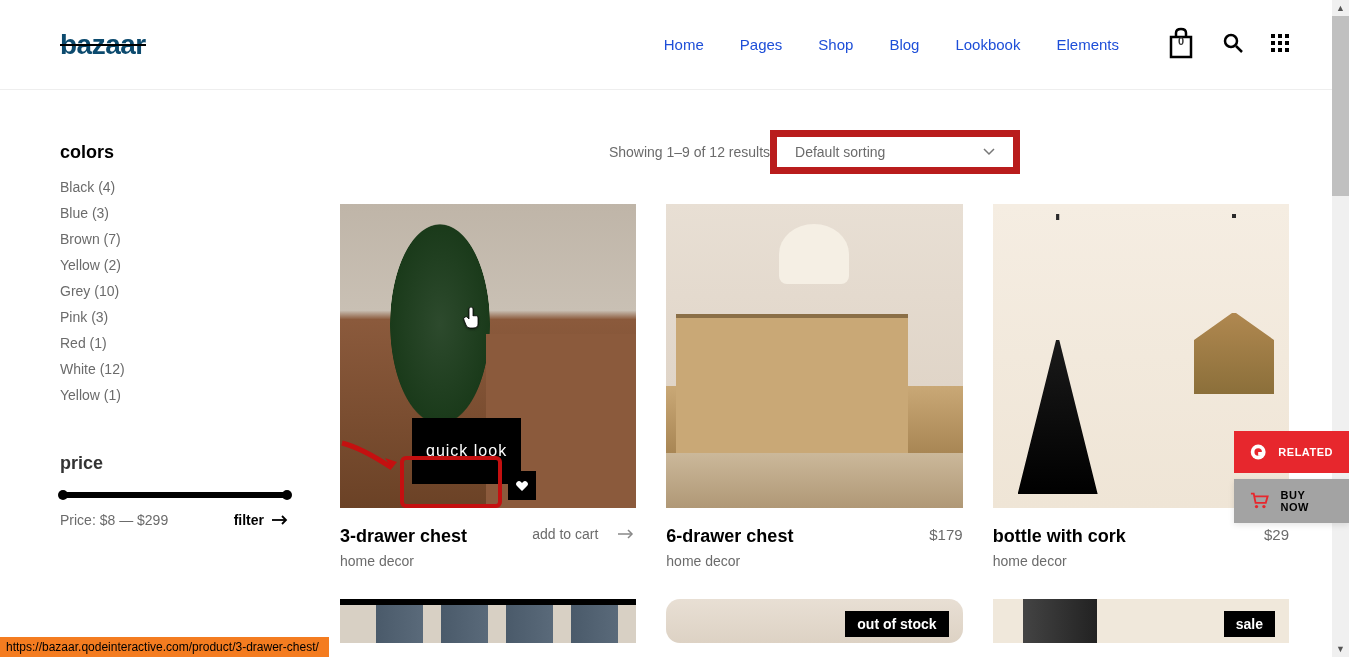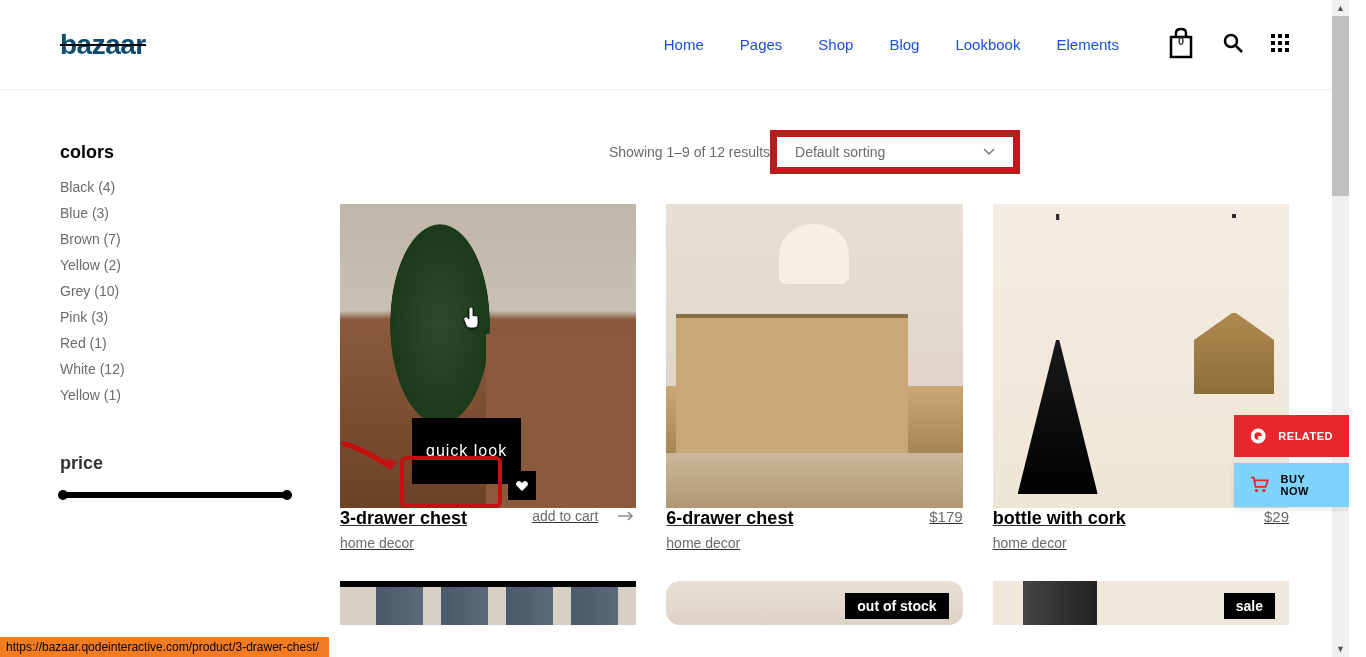--- a/index.html
+++ b/index.html
@@ -36,21 +36,21 @@
 
     
     .content-top { display: flex; justify-content: center; align-items: center; margin-bottom: 30px; }
     .results-text { font-size: 14px; color: #6b6b6b; }
     .sort-select { width: 250px; height: 44px; border: 7px solid #b91c1c; padding: 0 18px; font-size: 14px; color: #6b6b6b; background: #fff; display: flex; align-items: center; justify-content: space-between; cursor: pointer; }
 
     
     .grid { display: grid; grid-template-columns: repeat(3, 1fr); gap: 30px; }
     .product { position: relative; }
     .product-img { width: 100%; height: 304px; position: relative; overflow: hidden; }
-    .product-info { display: flex; justify-content: space-between; align-items: flex-start; text-decoration: underline; }
+    .product-info { padding-top: 18px; display: flex; justify-content: space-between; align-items: flex-start; }
     .product-title { font-size: 18px; font-weight: 700; color: #000; }
     .product-cat { font-size: 14px; color: #6b6b6b; margin-top: 6px; }
     .product-price { font-size: 15px; color: #6b6b6b; }
     .add-cart { font-size: 14px; color: #6b6b6b; display: flex; align-items: center; gap: 20px; cursor: pointer; }
 
     
     .quick-look { position: absolute; bottom: 24px; left: 72px; background: #000; color: #fff; font-size: 16px; letter-spacing: 1px; padding: 24px 14px; cursor: pointer; z-index: 2; }
     .wishlist-btn { position: absolute; bottom: 8px; left: 168px; background: #000; color: #fff; width: 28px; height: 29px; display: flex; align-items: center; justify-content: center; cursor: pointer; z-index: 2; }
     .red-highlight { position: absolute; bottom: 0; left: 60px; width: 102px; height: 52px; border: 4px solid #c41010; border-radius: 6px; z-index: 3; pointer-events: none; }
     .red-arrow { position: absolute; bottom: 30px; left: -3px; width: 70px; height: 40px; z-index: 3; pointer-events: none; }
@@ -73,24 +73,24 @@
     .img3::before { content:''; position:absolute; left:25px; top:10px; width:80px; height:280px; background: linear-gradient(to bottom, #2a2a2a 0%, #2a2a2a 2%, transparent 2%, transparent 45%, #1a1a1a 45%, #000 100%); clip-path: polygon(48% 0, 52% 0, 52% 45%, 100% 100%, 0 100%, 48% 45%); }
     .img3::after { content:''; position:absolute; right:5px; top:10px; width:100px; height:180px; background: linear-gradient(to bottom, #2a2a2a 0%, #2a2a2a 2%, transparent 2%, transparent 55%, #b08850 55%, #8b6f3a 100%); clip-path: polygon(48% 0, 52% 0, 52% 55%, 90% 70%, 90% 100%, 10% 100%, 10% 70%, 48% 55%); }
 
     .img4 { background: linear-gradient(to right, #d8d0c4 0%, #d8d0c4 12%, #4a5a6a 12%, #5a6a7a 28%, #d8d0c4 28%, #d8d0c4 34%, #4a5a6a 34%, #5a6a7a 50%, #d8d0c4 50%, #d8d0c4 56%, #4a5a6a 56%, #5a6a7a 72%, #d8d0c4 72%, #d8d0c4 78%, #4a5a6a 78%, #5a6a7a 94%, #d8d0c4 94%); position: relative; }
     .img4::after { content:''; position:absolute; left:0; right:0; top:0; height:6px; background:#000; }
 
     .img5 { background: linear-gradient(to bottom, #e8dfd4 0%, #ddd2c4 100%); border-radius: 14px; }
     .img6 { background: linear-gradient(to right, #f0e8db 0%, #f0e8db 10%, #444 10%, #222 35%, #f0e8db 35%); }
 
     
-    .float-tabs { position: absolute; right: 0; top: 415px; z-index: 10; }
+    .float-tabs { position: absolute; right: 0; top: 431px; z-index: 10; }
     .float-tab { display: flex; align-items: center; gap: 12px; padding: 10px 16px; font-size: 11px; font-weight: 700; letter-spacing: 0.5px; cursor: pointer; width: 115px; }
     .float-related { background: #e7272d; color: #fff; }
-    .float-buy { background: #7dd3fc; color: #000; box-shadow: 0 2px 6px rgba(0,0,0,0.1); margin-top: 6px; }
+    .float-buy { background: #a3a3a3; color: #000; box-shadow: 0 2px 6px rgba(0,0,0,0.1); margin-top: 6px; }
 
     
     .status-url { position: absolute; bottom: 0; left: 0; background: #f47c20; color: #000; font-size: 12px; padding: 3px 10px 3px 6px; font-family: Arial, sans-serif; }
 
     
     .scrollbar-track { position: absolute; right: 0; top: 0; width: 17px; height: 657px; background: #f0f0f0; }
     .scrollbar-thumb { position: absolute; right: 0; top: 16px; width: 17px; height: 180px; background: #c0c0c0; }
     .scrollbar-arrow { position: absolute; right: 0; width: 17px; height: 16px; background: #f0f0f0; display: flex; align-items: center; justify-content: center; font-size: 9px; color: #555; }
   </style>
 </head>
@@ -149,20 +149,30 @@
       <div class="filter-item"><span>Yellow</span> <span>(2)</span></div>
       <div class="filter-item"><span>Grey</span> <span>(10)</span></div>
       <div class="filter-item"><span>Pink</span> <span>(3)</span></div>
       <div class="filter-item"><span>Red</span> <span>(1)</span></div>
       <div class="filter-item"><span>White</span> <span>(12)</span></div>
       <div class="filter-item"><span>Yellow</span> <span>(1)</span></div>
 
       <div class="price-section">
         <div class="price-heading">price</div>
         <div class="price-slider"></div>
+        <div class="price-row">
+          <span>Price: $8 — $299</span>
+          <span class="filter-btn">
+            <span>filter</span>
+            <svg width="18" height="10" viewBox="0 0 18 10">
+                <line x1="0" y1="5" x2="14" y2="5" stroke="#000" stroke-width="1.8"></line>
+                <polyline points="10,1 14,5 10,9" fill="none" stroke="#000" stroke-width="1.8"></polyline>
+              </svg>
+          </span>
+        </div>
       </div>
     </div>
 
     <div class="content">
       <div class="content-top">
         <span class="results-text">Showing 1–9 of 12 results</span>
         <div class="sort-select">
           <span>Default sorting</span>
           <svg width="12" height="8" viewBox="0 0 12 8">
               <polyline points="1,1 6,6 11,1" fill="none" stroke="#777" stroke-width="1.5"></polyline>

